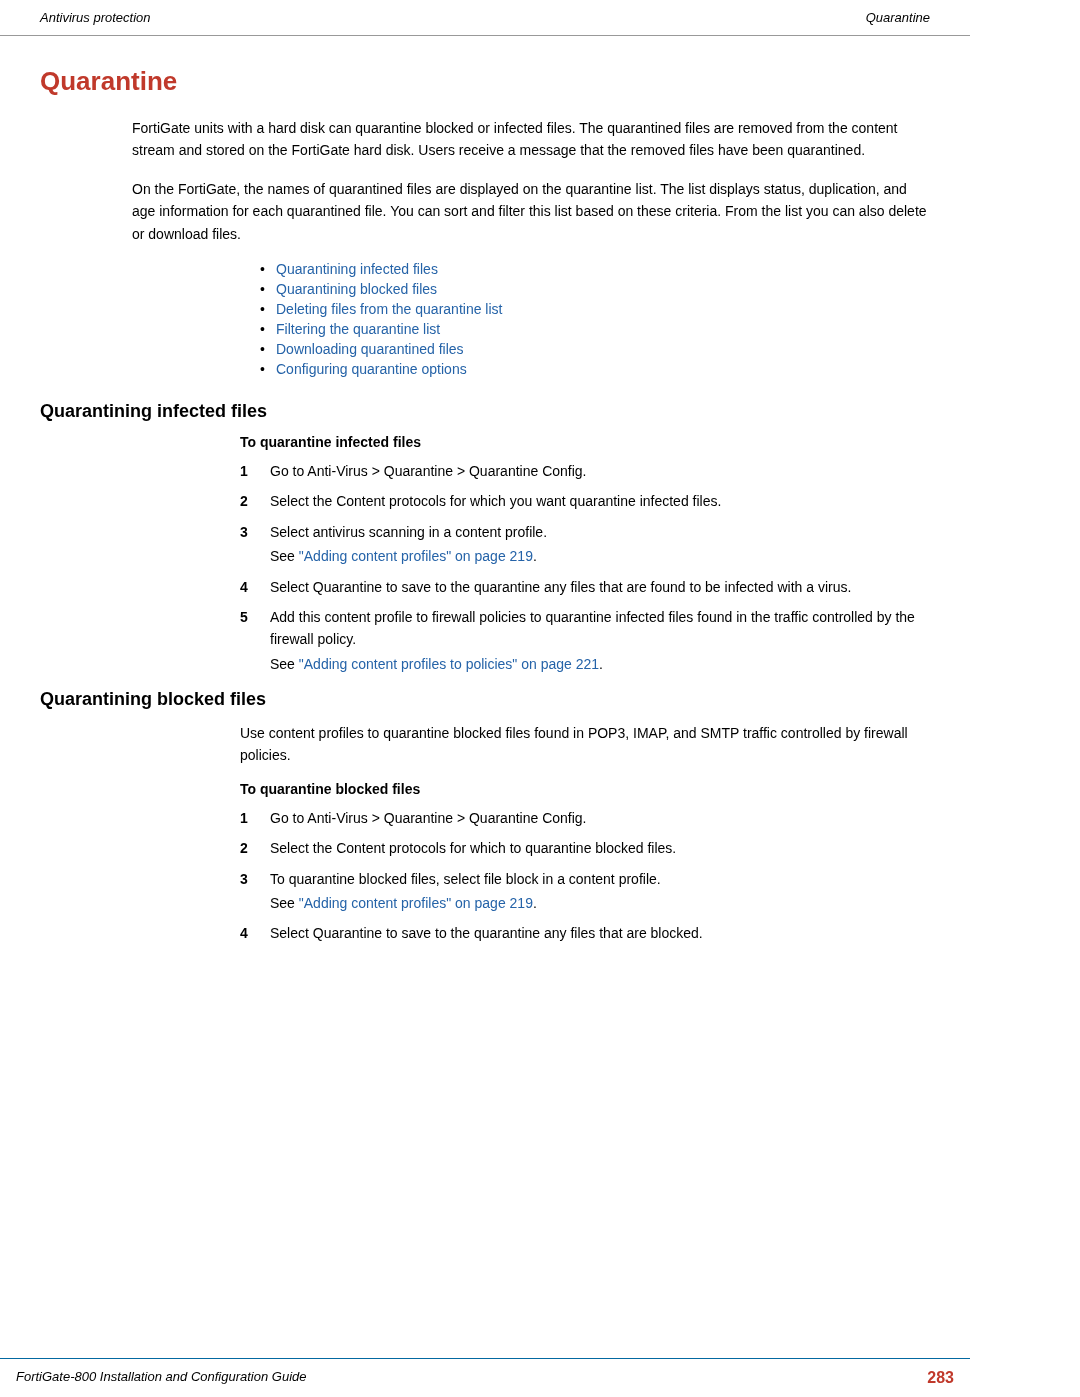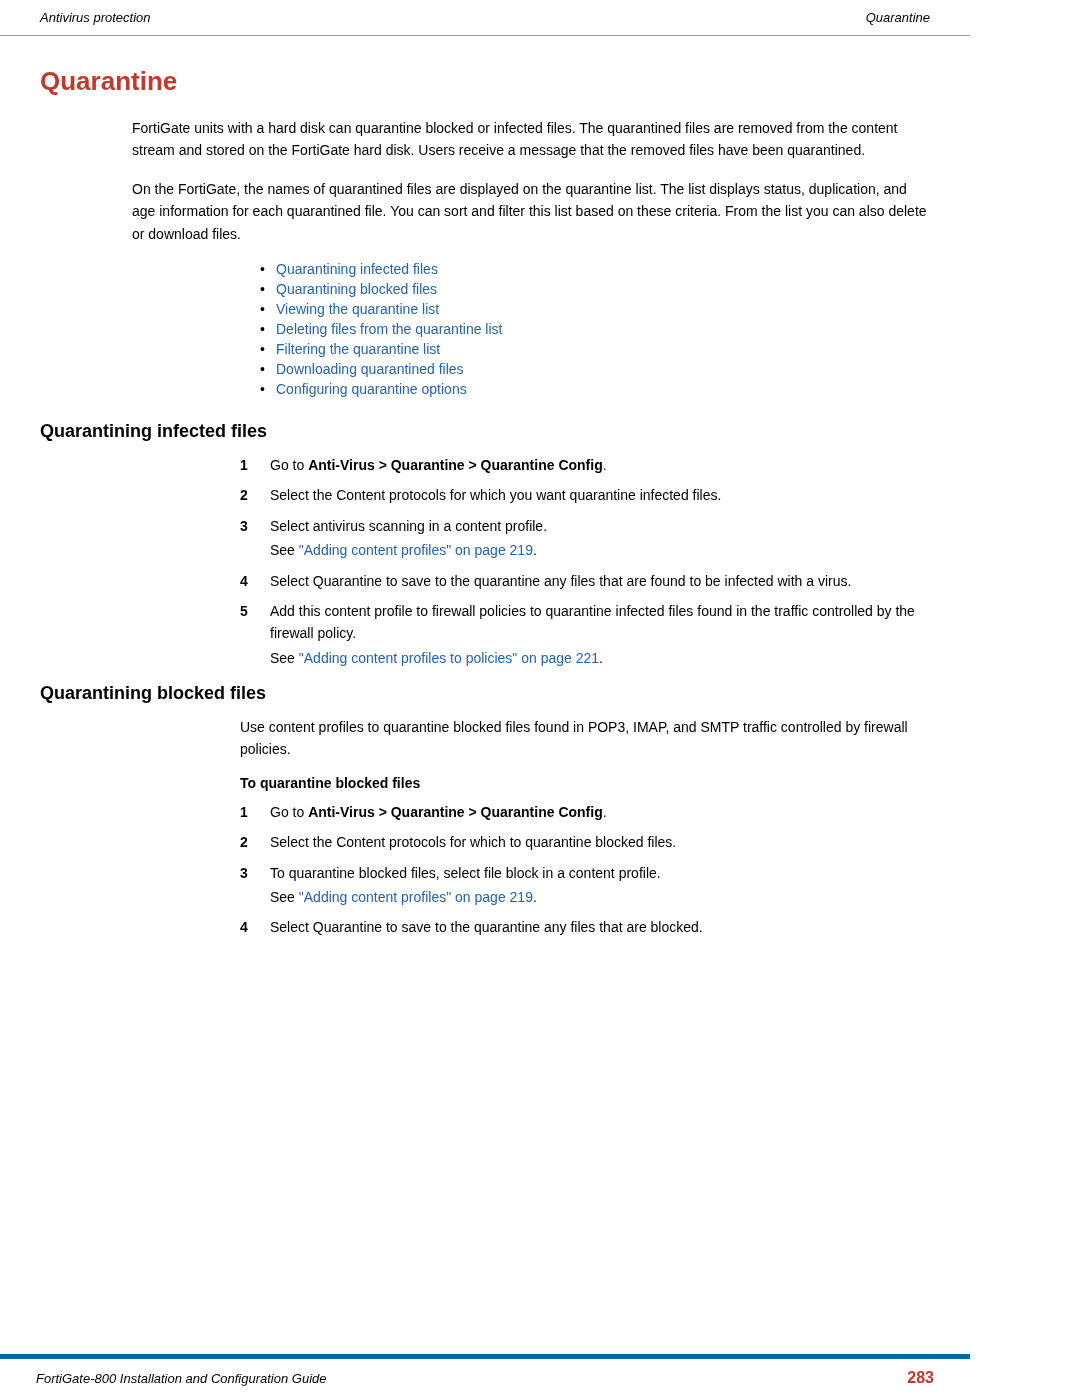--- a/index.html
+++ b/index.html
@@ -140,21 +140,21 @@
       font-weight: bold;
       min-width: 30px;
       font-size: 14px;
     }
 
     .step-content {
       flex: 1;
     }
 
     .step-content .bold {
-      font-weight: bold;
+      font-weight: normal;
       text-align: right;
     }
 
     .step-content a {
       color: #2563a8;
       text-decoration: none;
     }
 
     .step-sub {
       display: block;
@@ -162,23 +162,22 @@
     }
 
     
     .footer-bar {
       position: absolute;
       bottom: 0;
       left: 0;
       right: 0;
       display: flex;
       justify-content: space-between;
-      align-items: center;
-      padding: 10px 36px;
-      border-top: 5px solid #0369a1;
+      padding: 10px 16px;
+      border-top: 1px solid #0369a1;
     }
 
     .footer-left {
       font-style: italic;
       font-size: 13px;
       color: #000;
     }
 
     .footer-right {
       font-weight: bold;
@@ -200,30 +199,30 @@
   <div class="content-area">
 
     <h1 class="page-title">Quarantine</h1>
 
     <div class="intro-block">FortiGate units with a hard disk can quarantine blocked or infected files. The quarantined files are removed from the content stream and stored on the FortiGate hard disk. Users receive a message that the removed files have been quarantined.</div>
     <div class="intro-block">On the FortiGate, the names of quarantined files are displayed on the quarantine list. The list displays status, duplication, and age information for each quarantined file. You can sort and filter this list based on these criteria. From the list you can also delete or download files.</div>
 
     <ul class="toc-list">
       <li><a href="#quarantining-infected">Quarantining infected files</a></li>
       <li><a href="#quarantining-blocked">Quarantining blocked files</a></li>
-      <li><a href="#viewing">Viewing the quarantine list</a></li>
       <li><a href="#deleting">Deleting files from the quarantine list</a></li>
       <li><a href="#filtering">Filtering the quarantine list</a></li>
       <li><a href="#downloading">Downloading quarantined files</a></li>
       <li><a href="#configuring">Configuring quarantine options</a></li>
     </ul>
 
     <h2 class="section-heading" id="quarantining-infected">Quarantining infected files</h2>
 
 
+    <div class="sub-heading">To quarantine infected files</div>
 
     <ol class="steps-list">
       <li class="step-item">
         <span class="step-number">1</span>
         <span class="step-content">
           Go to <span class="bold">Anti-Virus &gt; Quarantine &gt; Quarantine Config</span>.
         </span>
       </li>
       <li class="step-item">
         <span class="step-number">2</span>

